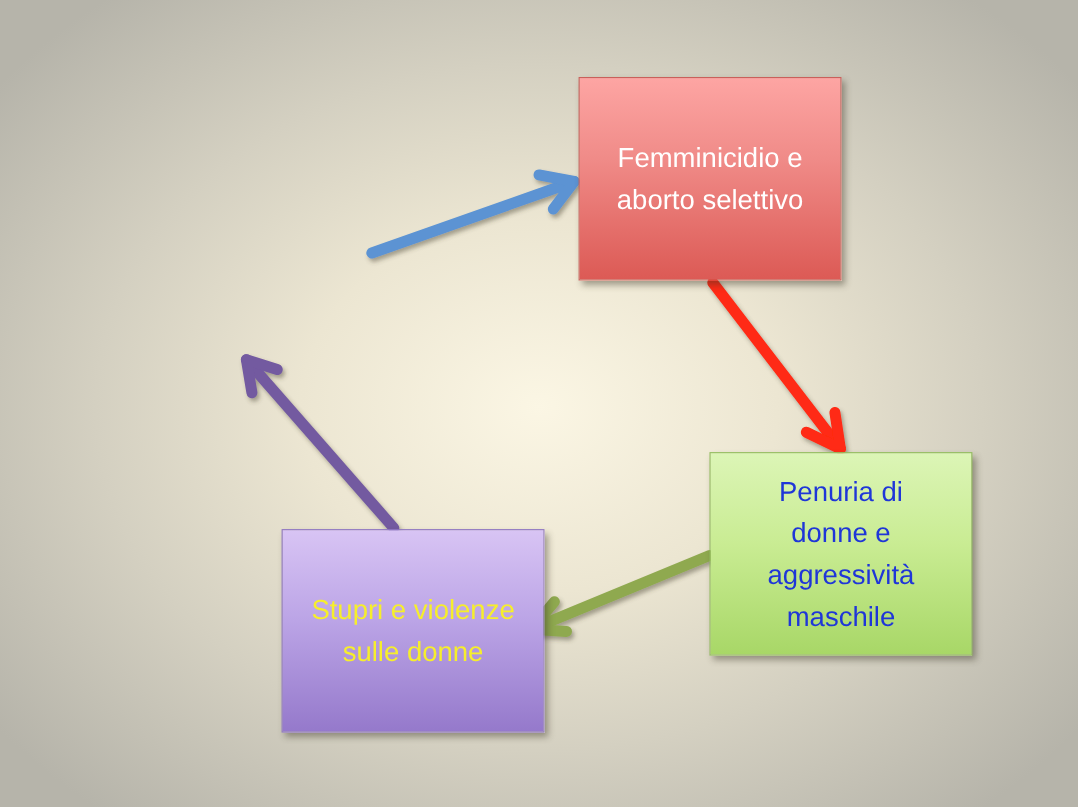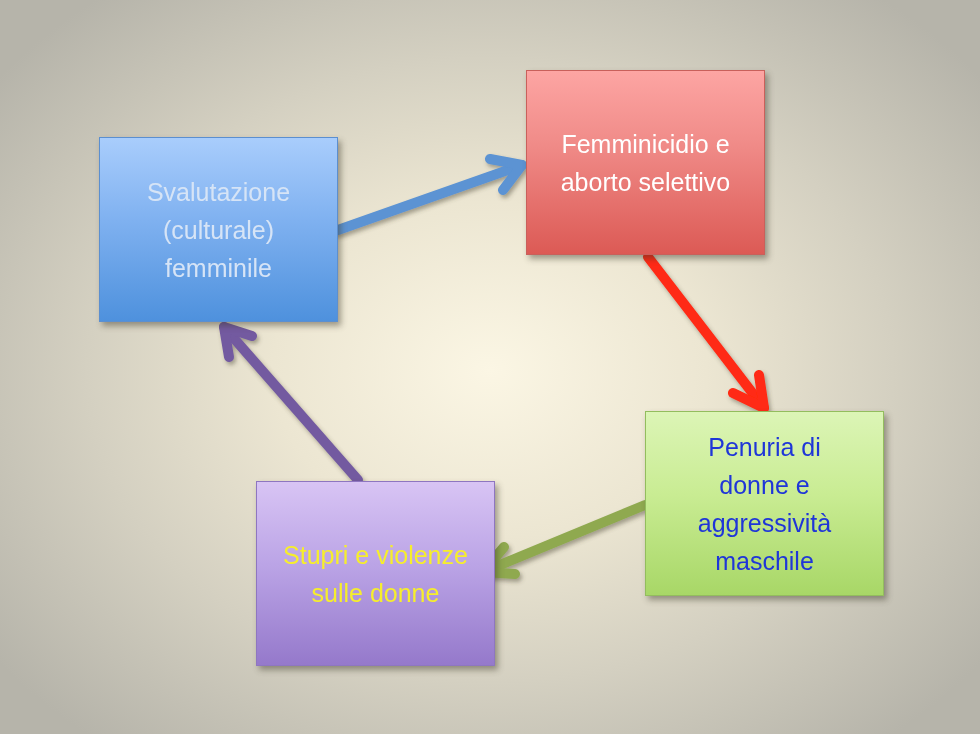--- a/index.html
+++ b/index.html
@@ -94,25 +94,20 @@
       <line x1="645" y1="505" x2="483" y2="572"></line>
       <polyline points="504,547 483,572 515,574"></polyline>
     </g>
 
     <g filter="url(#ashadow)" stroke="#735aa0" stroke-width="10" stroke-linecap="round" stroke-linejoin="round" fill="none">
       <line x1="358" y1="480" x2="224" y2="327"></line>
       <polyline points="229,357 224,327 252,336"></polyline>
     </g>
   </svg>
 
-  <div class="box box-blue">
-    <span>Svalutazione
-(culturale)
-femminile</span>
-  </div>
 
   <div class="box box-red">
     <span>Femminicidio e
 aborto selettivo</span>
   </div>
 
   <div class="box box-green">
     <span>Penuria di
 donne e
 aggressività

